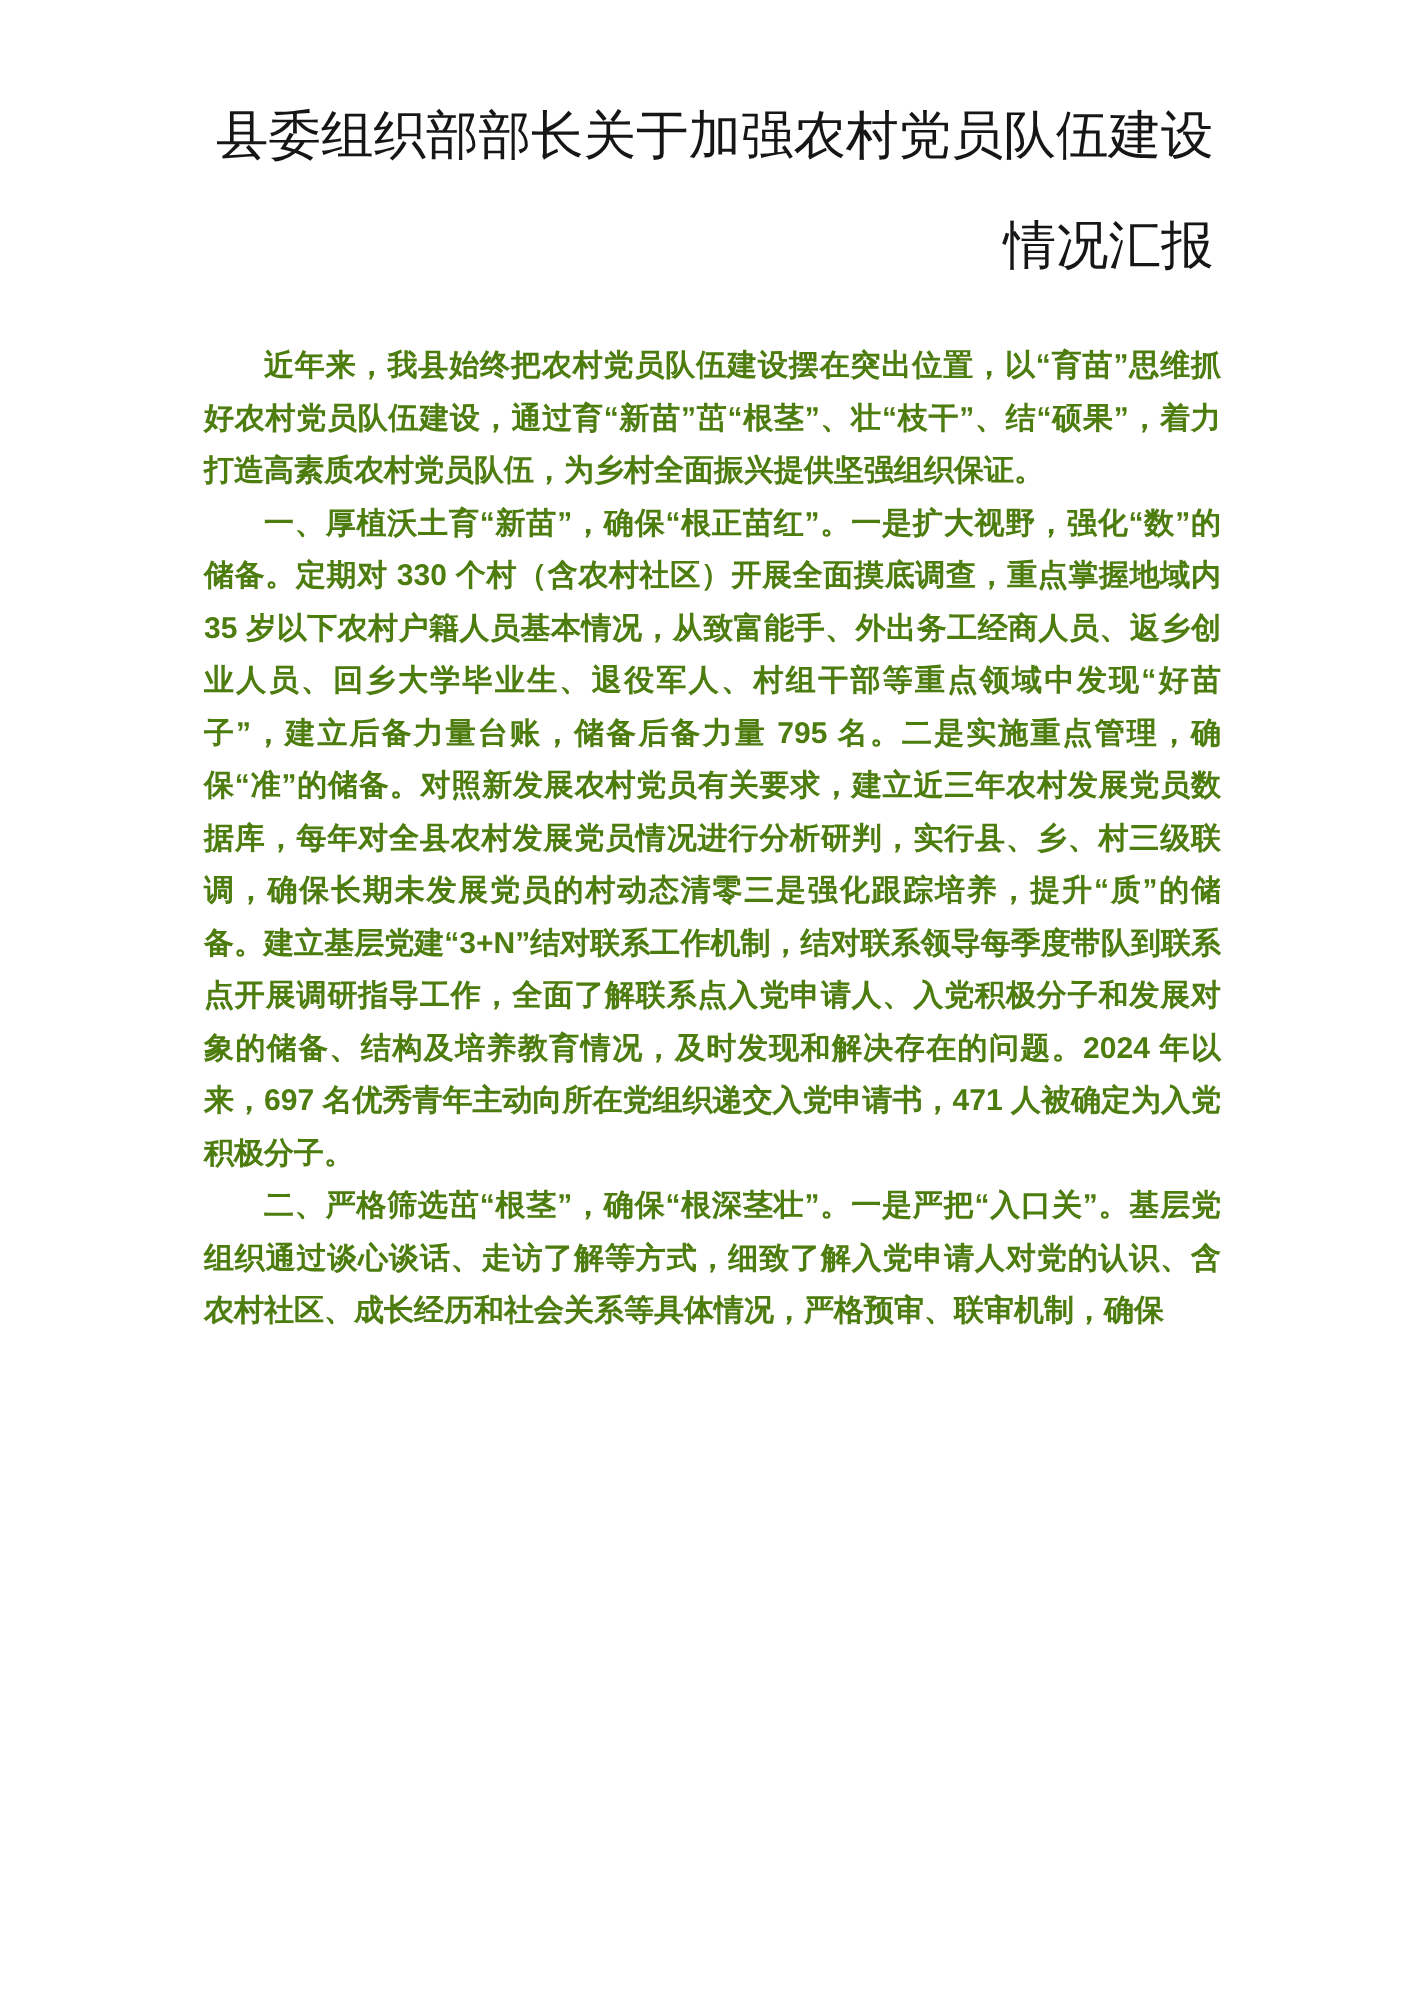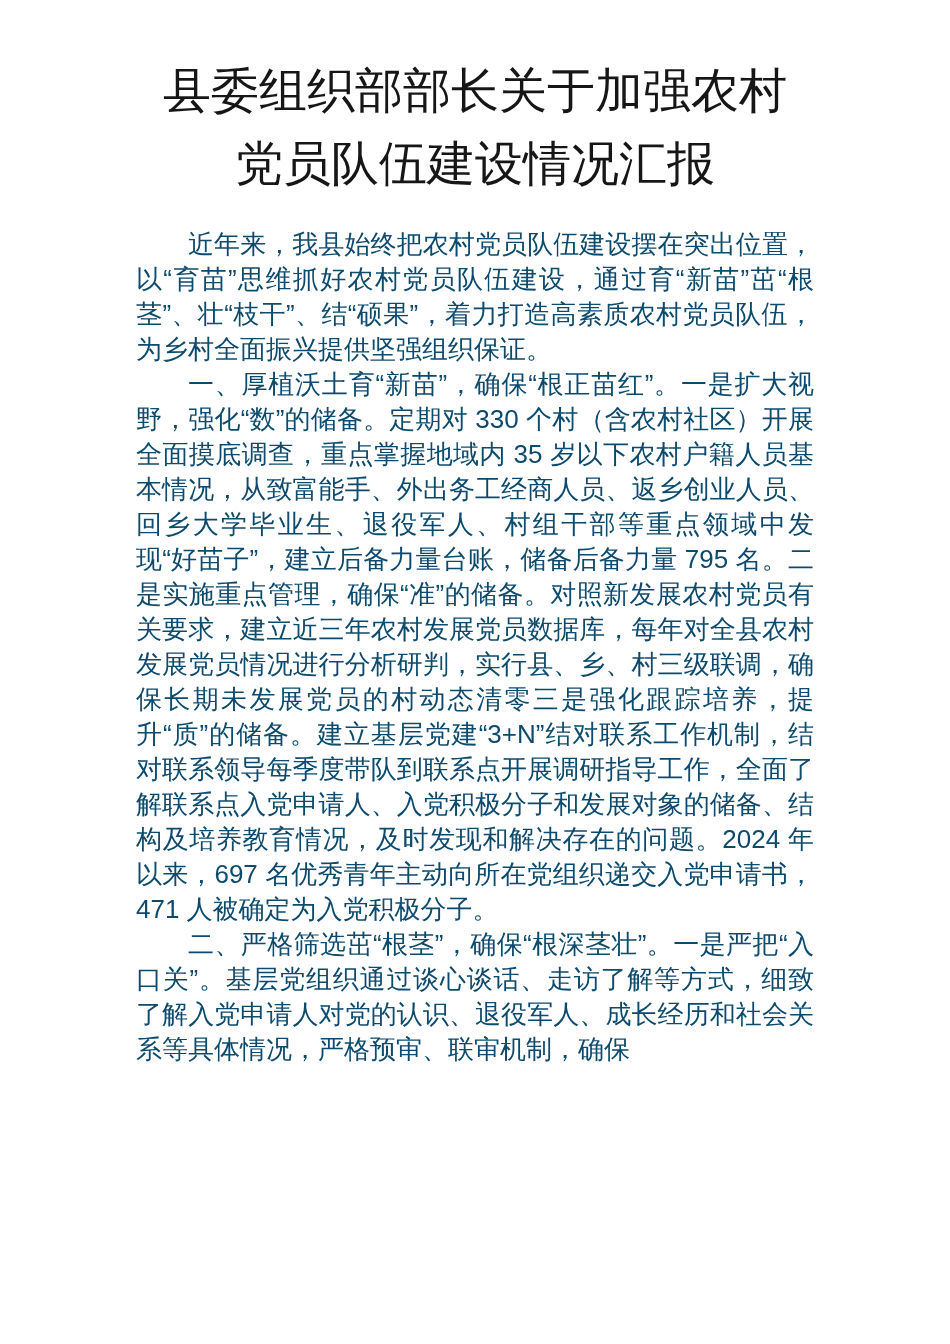--- a/index.html
+++ b/index.html
@@ -19,47 +19,48 @@
     text-align: center;
     font-size: 20px;
     line-height: 24px;
     color: #e3201b;
     letter-spacing: 0.5px;
     white-space: nowrap;
   }
   .doc-title {
     width: 668px;
     margin: 54px auto 0 auto;
-    text-align: center;
-    font-size: 48px;
+    text-align: right;
+    font-size: 35px;
     line-height: 73px;
     font-weight: normal;
     color: #161616;
     letter-spacing: 0px;
   }
   .doc-body {
     width: 678px;
     margin: 27px auto 0 auto;
-    font-size: 26px;
+    font-size: 20px;
     line-height: 35px;
     text-align: justify;
-    color: #0c4a6e;
+    color: #4d7c0f;
+    font-weight: bold;
   }
   .doc-body p {
     text-indent: 2em;
     margin: 0;
   }
 </style>
 </head>
 <body>
 
 <div class="page">
 
 
   <h1 class="doc-title">县委组织部部长关于加强农村党员队伍建设情况汇报</h1>
 
   <div class="doc-body">
     <p>近年来，我县始终把农村党员队伍建设摆在突出位置，以“育苗”思维抓好农村党员队伍建设，通过育“新苗”茁“根茎”、壮“枝干”、结“硕果”，着力打造高素质农村党员队伍，为乡村全面振兴提供坚强组织保证。</p>
     <p>一、厚植沃土育“新苗”，确保“根正苗红”。一是扩大视野，强化“数”的储备。定期对 330 个村（含农村社区）开展全面摸底调查，重点掌握地域内 35 岁以下农村户籍人员基本情况，从致富能手、外出务工经商人员、返乡创业人员、回乡大学毕业生、退役军人、村组干部等重点领域中发现“好苗子”，建立后备力量台账，储备后备力量 795 名。二是实施重点管理，确保“准”的储备。对照新发展农村党员有关要求，建立近三年农村发展党员数据库，每年对全县农村发展党员情况进行分析研判，实行县、乡、村三级联调，确保长期未发展党员的村动态清零三是强化跟踪培养，提升“质”的储备。建立基层党建“3+N”结对联系工作机制，结对联系领导每季度带队到联系点开展调研指导工作，全面了解联系点入党申请人、入党积极分子和发展对象的储备、结构及培养教育情况，及时发现和解决存在的问题。2024 年以来，697 名优秀青年主动向所在党组织递交入党申请书，471 人被确定为入党积极分子。</p>
-    <p>二、严格筛选茁“根茎”，确保“根深茎壮”。一是严把“入口关”。基层党组织通过谈心谈话、走访了解等方式，细致了解入党申请人对党的认识、退役军人、成长经历和社会关系等具体情况，严格预审、联审机制，确保</p>
+    <p>二、严格筛选茁“根茎”，确保“根深茎壮”。一是严把“入口关”。基层党组织通过谈心谈话、走访了解等方式，细致了解入党申请人对党的认识、含农村社区、成长经历和社会关系等具体情况，严格预审、联审机制，确保</p>
   </div>
 
 </div>
 
 </body></html>

